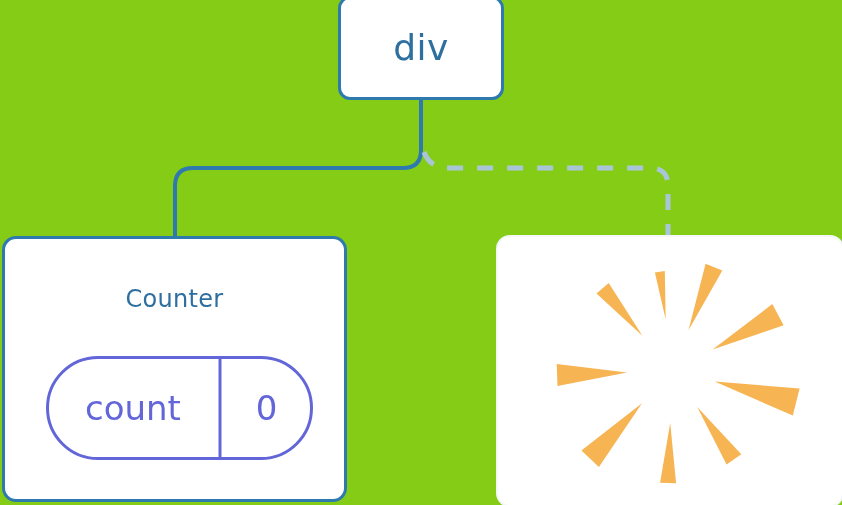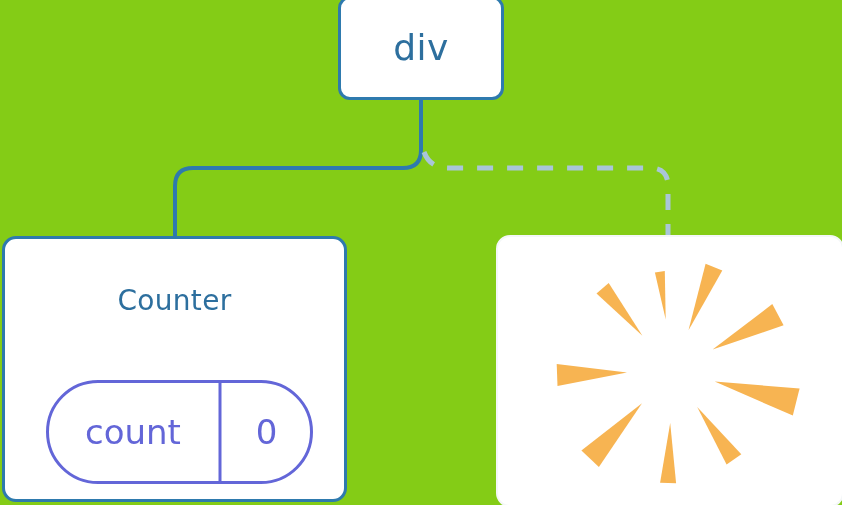--- a/index.html
+++ b/index.html
@@ -56,31 +56,30 @@
     border: 3px solid #2e7aae;
     border-radius: 14px;
   }
   #counter-title {
     position: absolute;
     left: 0;
     right: 0;
     top: 48px;
     text-align: center;
     color: #2d6f9e;
-    font-size: 28px;
+    font-size: 24px;
     line-height: 1;
     letter-spacing: 0.3px;
   }
   #state-pill {
     position: absolute;
     left: 41px;
     top: 117px;
     width: 267px;
     height: 104px;
-    margin-top: 24px;
   }
   #pill-key, #pill-value {
     position: absolute;
     top: 0;
     height: 104px;
     display: flex;
     align-items: center;
     justify-content: center;
     color: #6366d8;
     font-size: 34px;

